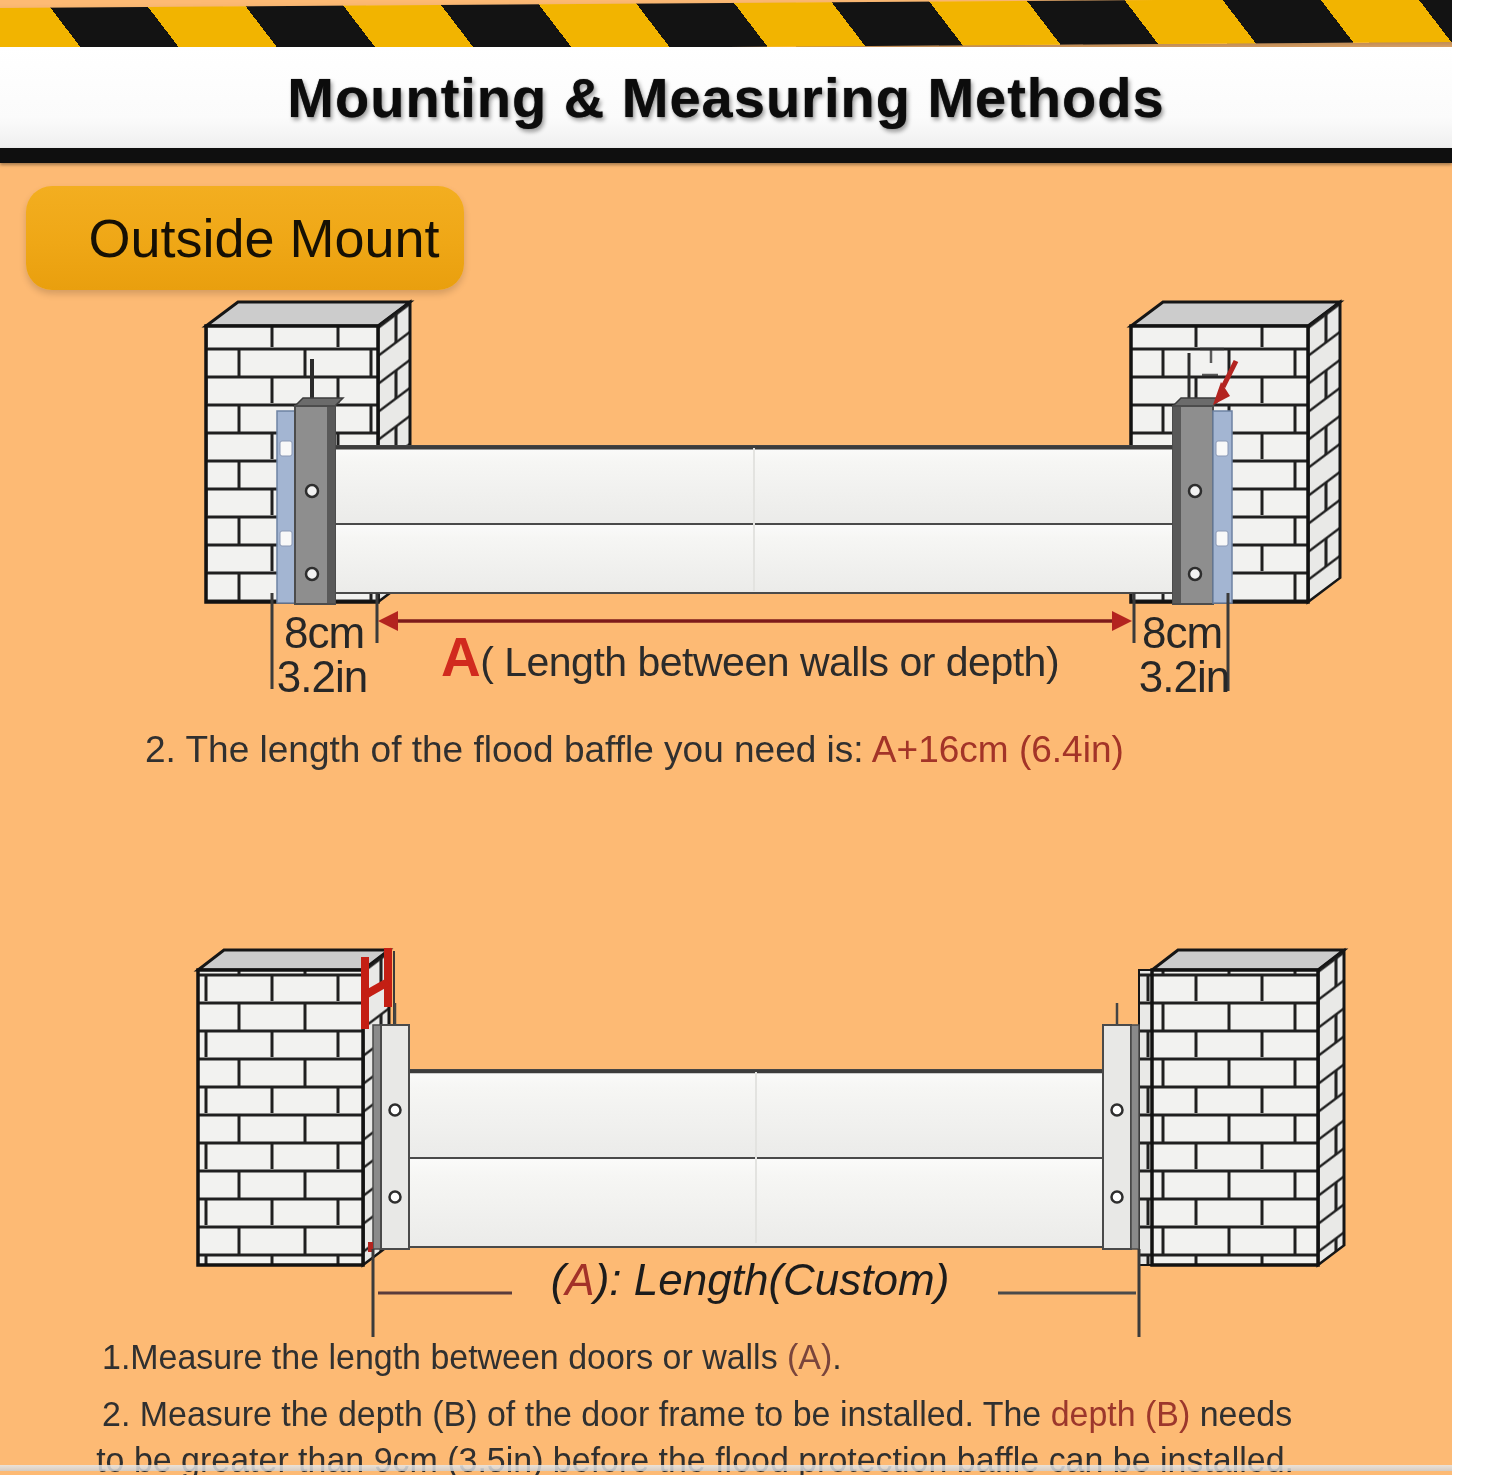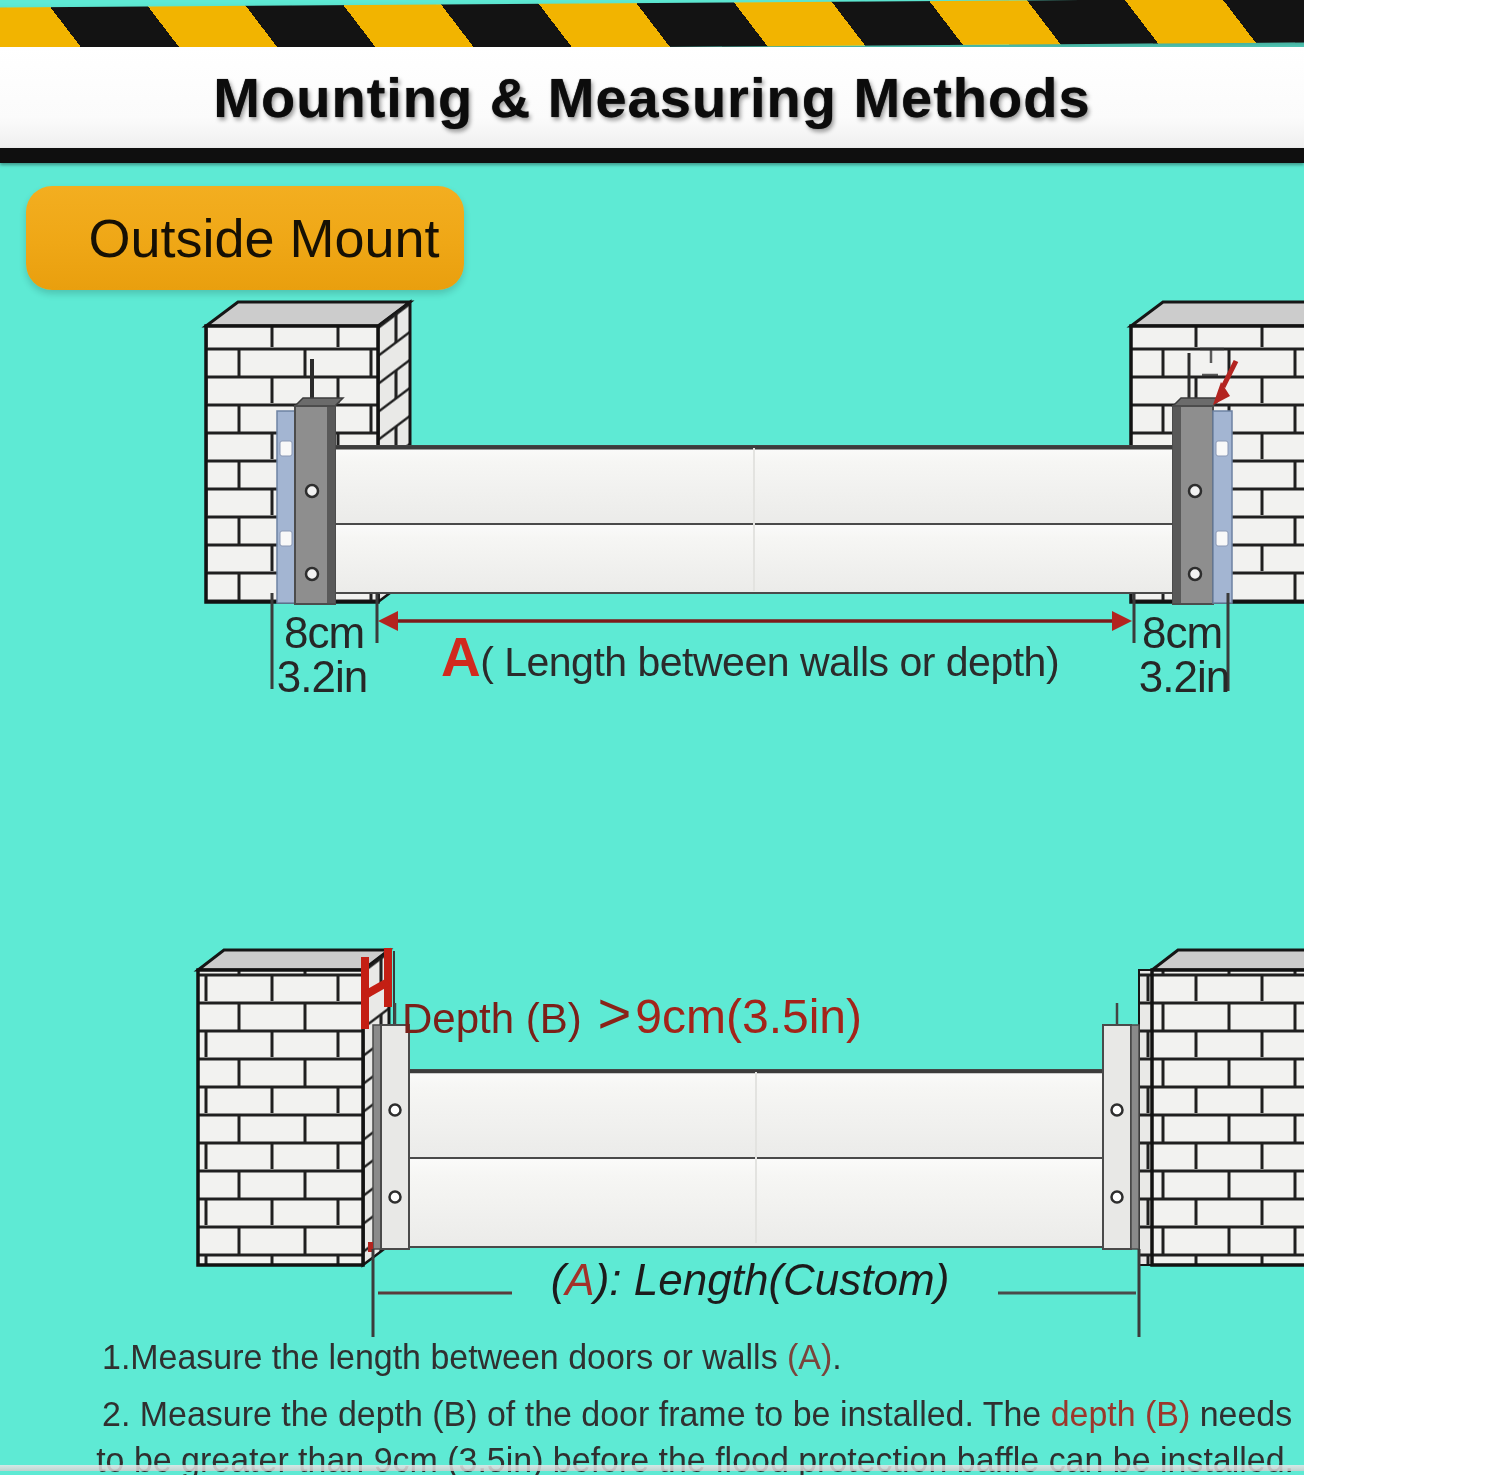--- a/index.html
+++ b/index.html
@@ -1,16 +1,16 @@
 <!DOCTYPE html>
 <html><head>
 <meta charset="utf-8">
 <style>
   html,body{margin:0;padding:0;background:#ffffff;}
-  .page{position:relative;width:1304px;height:1475px;background:#5eead4;overflow:hidden;
+  .page{position:relative;width:1452px;height:1475px;background:#fdba74;overflow:hidden;
         font-family:"Liberation Sans", sans-serif;color:#222;}
 
   
   .tape{position:absolute;left:-14px;right:-14px;top:3px;height:44px;
         background:repeating-linear-gradient(53deg,#f2b400 0 78px,#131313 78px 156px);
         transform:rotate(-0.4deg);box-shadow:0 5px 9px rgba(0,0,0,.28);}
   .titleband{position:absolute;top:47px;left:0;right:0;height:101px;
         background:linear-gradient(180deg,#ffffff 0%,#fbfbfb 70%,#efefef 100%);}
   .pagetitle{width:100%;height:101px;line-height:101px;text-align:center;
         font-size:56px;font-weight:bold;letter-spacing:1px;color:#0c0c0c;
@@ -162,20 +162,21 @@
     <div class="olabel mnum" style="left:128px;top:317px;width:112px;">8cm</div>
     <div class="olabel mnum" style="left:122px;top:361px;width:120px;">3.2in</div>
     <div class="olabel mnum" style="left:988px;top:317px;width:108px;">8cm</div>
     <div class="olabel mnum" style="left:988px;top:361px;width:112px;">3.2in</div>
     <div class="olabel spanlabel" style="left:210px;top:334px;width:800px;">
       <span class="bigA">A</span><span>( Length between walls or depth)</span>
     </div>
   </div>
 
   <div class="instr instr-outside">
+    <div class="line2"><span>2. The length of the flood baffle you need is: </span><span class="hl-red">A+16cm (6.4in)</span><span></span></div>
   </div>
 
 
   <div class="dia dia2">
     <svg width="1360" height="400" viewBox="0 0 1360 400">
       <defs>
         <pattern id="bk2" width="66" height="56" patternUnits="userSpaceOnUse">
           <rect width="66" height="56" fill="#f2f2f0"></rect>
           <path d="M0 2 H66 M0 30 H66" stroke="#202020" stroke-width="3" fill="none"></path>
           <path d="M33 2 V30 M0 30 V58 M66 30 V58" stroke="#202020" stroke-width="3" fill="none"></path>
@@ -240,23 +241,20 @@
       </g>
 
       <g>
         <path d="M233 304 V392" stroke="#3b3b3b" stroke-width="3"></path>
         <path d="M999 304 V392" stroke="#3b3b3b" stroke-width="3"></path>
         <path d="M238 348 H372" stroke="#5a3b3b" stroke-width="3"></path>
         <path d="M858 348 H996" stroke="#4a4a4a" stroke-width="3"></path>
       </g>
     </svg>
 
-    <div class="olabel depthnote" style="left:262px;top:34px;text-align:left;">
-      <span>Depth (B) </span><span class="gt">&gt;</span><span class="dval">9cm(3.5in)</span>
-    </div>
     <div class="olabel lenlabel" style="left:380px;top:310px;width:460px;font-style:italic;">
       <span>(</span><span class="redA">A</span><span>): Length(Custom)</span>
     </div>
   </div>
 
   <div class="instr instr-bottom">
     <div class="bline1"><span>1.Measure the length between doors or walls </span><span class="hl-a">(A)</span><span>.</span></div>
     <div class="pline1"><span>2. Measure the depth (B) of the door frame to be installed. The </span><span class="hl-depth">depth (B)</span><span> needs</span></div>
     <div class="pline2">to be greater than 9cm (3.5in) before the flood protection baffle can be installed.</div>
   </div>

